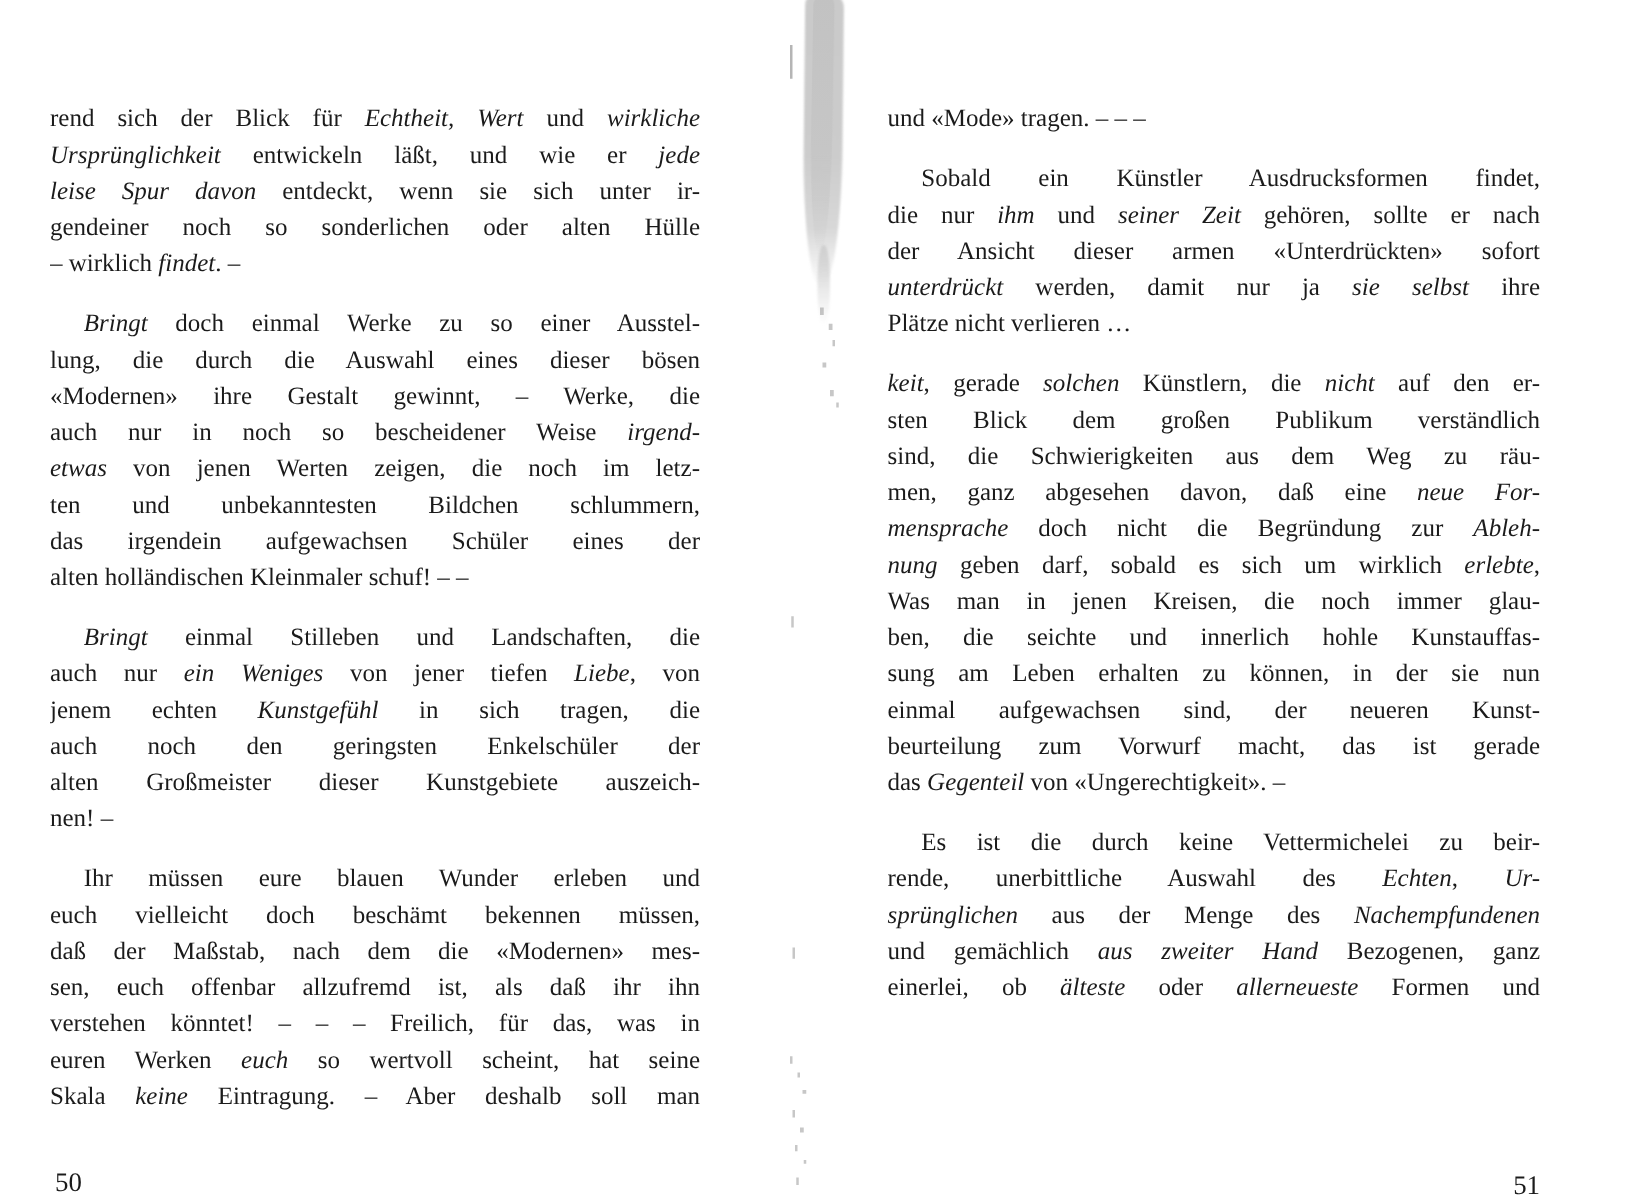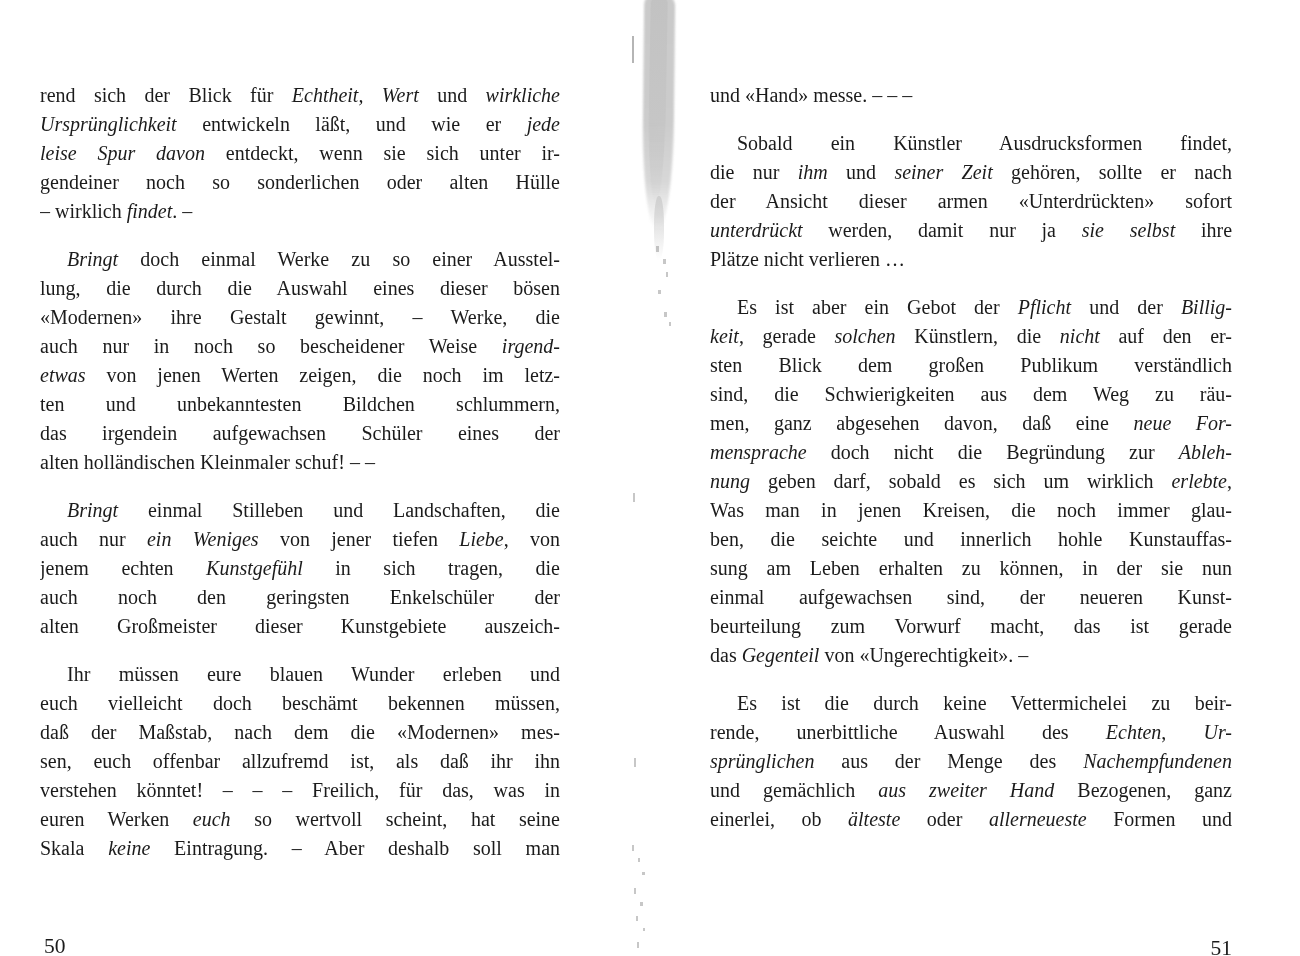--- a/index.html
+++ b/index.html
@@ -110,48 +110,48 @@
           <div class="line">ten und unbekanntesten Bildchen schlummern,</div>
           <div class="line">das irgendein aufgewachsen Schüler eines der</div>
           <div class="line lastline">alten holländischen Kleinmaler schuf! – –</div>
         </div>
         <div class="para">
           <div class="line indent"><i>Bringt</i> einmal Stilleben und Landschaften, die</div>
           <div class="line">auch nur <i>ein Weniges</i> von jener tiefen <i>Liebe</i>, von</div>
           <div class="line">jenem echten <i>Kunstgefühl</i> in sich tragen, die</div>
           <div class="line">auch noch den geringsten Enkelschüler der</div>
           <div class="line">alten Großmeister dieser Kunstgebiete auszeich-</div>
+          <div class="line lastline">nen! –</div>
         </div>
         <div class="para">
           <div class="line indent">Ihr müssen eure blauen Wunder erleben und</div>
           <div class="line">euch vielleicht doch beschämt bekennen müssen,</div>
           <div class="line">daß der Maßstab, nach dem die «Modernen» mes-</div>
           <div class="line">sen, euch offenbar allzufremd ist, als daß ihr ihn</div>
           <div class="line">verstehen könntet! – – – Freilich, für das, was in</div>
           <div class="line">euren Werken <i>euch</i> so wertvoll scheint, hat seine</div>
           <div class="line">Skala <i>keine</i> Eintragung. – Aber deshalb soll man</div>
         </div>
       </div>
     <div class="pagenum" id="pagenum-left">50</div>
   </div>
 
   <div>
     <div class="column" id="col-right">
         <div class="para">
-          <div class="line lastline">und «Hand» messe. – – –</div>
+          <div class="line lastline">und «Mode» tragen. – – –</div>
         </div>
         <div class="para">
           <div class="line indent">Sobald ein Künstler Ausdrucksformen findet,</div>
           <div class="line">die nur <i>ihm</i> und <i>seiner Zeit</i> gehören, sollte er nach</div>
           <div class="line">der Ansicht dieser armen «Unterdrückten» sofort</div>
           <div class="line"><i>unterdrückt</i> werden, damit nur ja <i>sie selbst</i> ihre</div>
           <div class="line lastline">Plätze nicht verlieren …</div>
         </div>
         <div class="para">
-          <div class="line indent">Es ist aber ein Gebot der <i>Pflicht</i> und der <i>Billig-</i></div>
           <div class="line"><i>keit</i>, gerade <i>solchen</i> Künstlern, die <i>nicht</i> auf den er-</div>
           <div class="line">sten Blick dem großen Publikum verständlich</div>
           <div class="line">sind, die Schwierigkeiten aus dem Weg zu räu-</div>
           <div class="line">men, ganz abgesehen davon, daß eine <i>neue For-</i></div>
           <div class="line"><i>mensprache</i> doch nicht die Begründung zur <i>Ableh-</i></div>
           <div class="line"><i>nung</i> geben darf, sobald es sich um wirklich <i>erlebte</i>,</div>
           <div class="line">Was man in jenen Kreisen, die noch immer glau-</div>
           <div class="line">ben, die seichte und innerlich hohle Kunstauffas-</div>
           <div class="line">sung am Leben erhalten zu können, in der sie nun</div>
           <div class="line">einmal aufgewachsen sind, der neueren Kunst-</div>

